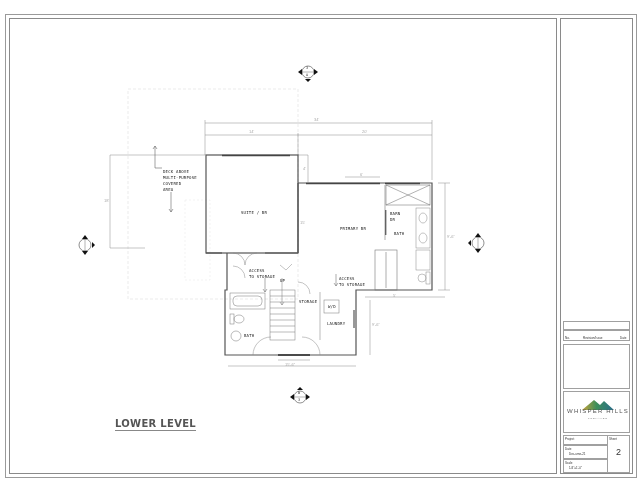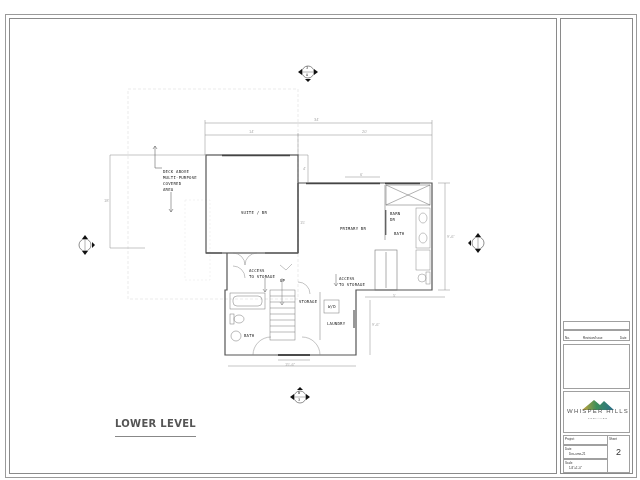--- a/index.html
+++ b/index.html
@@ -5,21 +5,21 @@
   html, body { margin:0; padding:0; background:#ffffff; }
   body { width:640px; height:480px; position:relative; overflow:hidden; font-family:"Liberation Sans", sans-serif; }
   .sheet-outer { position:absolute; left:5px; top:14px; width:632px; height:464px; border:1px solid #9a9a9a; box-sizing:border-box; }
   .sheet-inner { position:absolute; left:9px; top:18px; width:548px; height:456px; border:1px solid #8a8a8a; box-sizing:border-box; }
   .titleblock { position:absolute; left:560px; top:18px; width:73px; height:456px; border:1px solid #8a8a8a; box-sizing:border-box; }
   .tb-cell { position:absolute; border:1px solid #a0a0a0; box-sizing:border-box; }
   .tiny { font-size:4px; color:#333; position:absolute; white-space:nowrap; }
   .plan { position:absolute; left:0; top:0; width:640px; height:480px; }
   .lbl { position:absolute; font-size:4px; color:#222; white-space:nowrap; letter-spacing:0.2px; font-family:"DejaVu Sans Mono", monospace; }
   .dimtxt { position:absolute; font-size:4px; color:#aaa; white-space:nowrap; }
-  .level-title { position:absolute; left:115px; top:418px; font-size:10px; font-weight:bold; color:#555; letter-spacing:0.3px; border-bottom:1px solid #888; padding-bottom:7px; font-family:"DejaVu Sans", sans-serif; }
+  .level-title { position:absolute; left:115px; top:418px; font-size:10px; font-weight:bold; color:#555; letter-spacing:0.3px; border-bottom:1px solid #888; padding-bottom:1px; font-family:"DejaVu Sans", sans-serif; }
   .logo-text { position:absolute; left:2px; top:409px; width:70px; text-align:center; font-size:6px; letter-spacing:1.2px; color:#555; }
   .logo-sub { position:absolute; left:2px; top:417px; width:70px; text-align:center; font-size:2.5px; letter-spacing:0.8px; color:#777; }
   .sheet-num { position:absolute; font-size:9px; color:#333; }
 </style>
 </head>
 <body>
 
 <div class="sheet-outer"></div>
 <div class="sheet-inner"></div>
 

